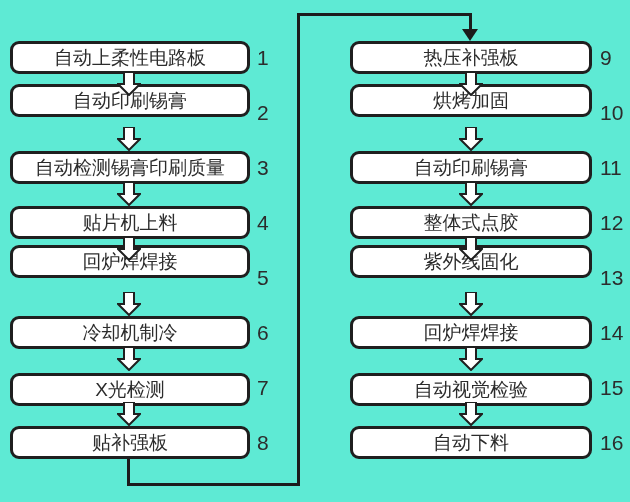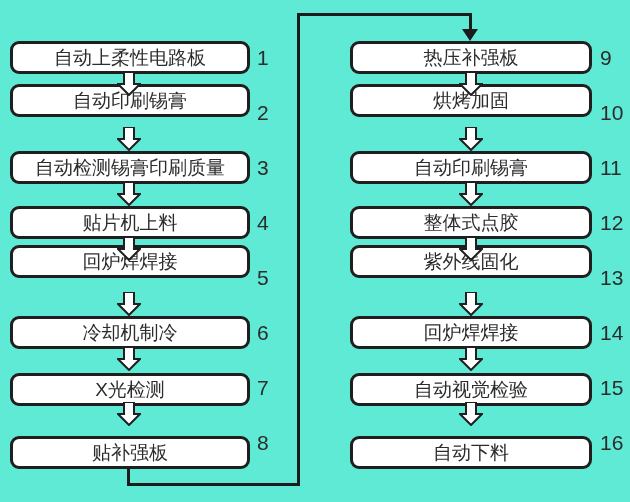--- a/index.html
+++ b/index.html
@@ -9,21 +9,21 @@
   }
   .box{
     position:absolute;width:240px;height:33px;box-sizing:border-box;
     border:3px solid #1f1f1f;border-radius:9px;background:#ffffff;
     display:flex;align-items:center;justify-content:center;
     font-size:19px;color:#2c2c2c;white-space:nowrap;
   }
   .col-l{left:10px;}
   .col-r{left:350px;width:242px;}
   .r0{top:41px}.r1{top:84px}.r2{top:151px}.r3{top:206px}
-  .r4{top:245px}.r5{top:316px}.r6{top:373px}.r7{top:436px}
+  .r4{top:245px}.r5{top:316px}.r6{top:373px}.r7{top:426px}
   .num{
     position:absolute;width:36px;height:24px;line-height:24px;
     font-size:21px;color:#2c2c2c;text-align:left;
   }
   .num-l{left:257px;}
   .num-r{left:600px;}
   .n0{top:46px}.n1{top:101px}.n2{top:156px}.n3{top:211px}
   .n4{top:266px}.n5{top:321px}.n6{top:376px}.n7{top:431px}
   .arr{position:absolute;width:24px;height:24px;}
   .arr-l{left:117px;}

